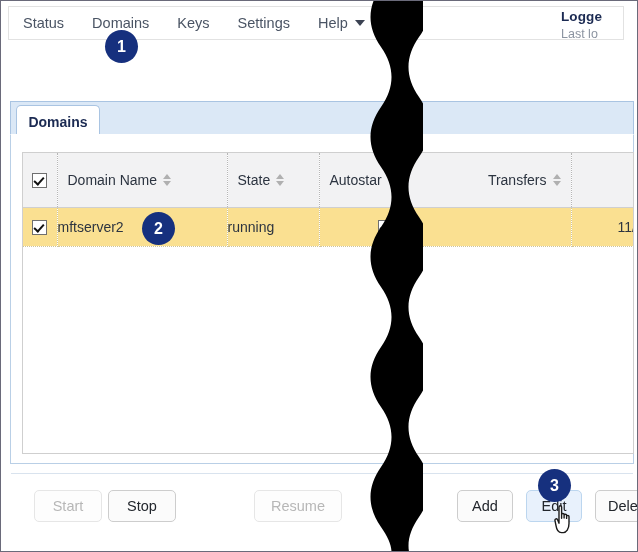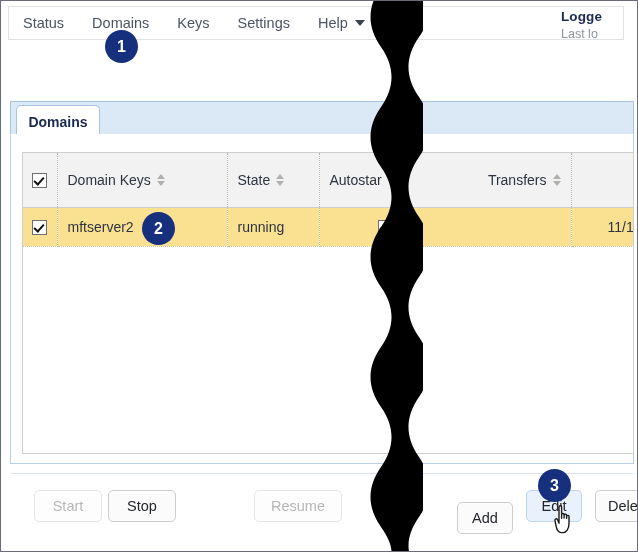--- a/index.html
+++ b/index.html
@@ -147,21 +147,21 @@
     width: 34px;
     padding: 0;
     text-align: center;
   }
   table.dg th.right { text-align: right; }
   table.dg td {
     border-right: 1px dotted #cfc59a;
     height: 38px;
     font-size: 14px;
     color: #2c3440;
-    padding: 0 10px;
+    padding: 0 0;
     vertical-align: middle;
     white-space: nowrap;
     overflow: hidden;
   }
   tr.row-selected td {
     background: #fae091;
     border-bottom: 1px dotted #cfc59a;
   }
   td.state { color: #2e8b2e; }
 
@@ -224,21 +224,21 @@
     overflow: hidden;
     text-align: center;
   }
   .btn.disabled { color: #b7b7b7; background: #fdfdfd; border-color: #e6e6e6; cursor: default; }
   .btn.hover { background: #e8f1fc; border-color: #bcd6ef; }
 
   .btn-start  { left: 33px;  width: 68px; }
   .btn-stop   { left: 107px;  width: 68px; }
   .btn-pause  { left: 170px; width: 78px; }
   .btn-resume { left: 253px; width: 88px; }
-  .btn-add    { left: 456px; width: 56px; margin-top: 12px; }
+  .btn-add    { left: 456px; width: 56px; }
   .btn-edit   { left: 525px; width: 56px; }
   .btn-delete { left: 594px; width: 56px; }
 
   
   .footline {
     position: absolute;
     left: 10px; top: 472px;
     width: 622px; height: 1px;
     background: #d9e3ee;
   }
@@ -315,21 +315,21 @@
         <col style="width:88px">
         <col style="width:164px">
         <col style="width:120px">
       </colgroup>
       <thead>
         <tr>
           <th class="ck">
             <span class="cbox checked"></span>
           </th>
           <th>
-            <span>Domain Keys</span><span class="sortarrows"><i class="up"></i><i class="dn"></i></span>
+            <span>Domain Name</span><span class="sortarrows"><i class="up"></i><i class="dn"></i></span>
           </th>
           <th>
             <span>State</span><span class="sortarrows"><i class="up"></i><i class="dn"></i></span>
           </th>
           <th>
             <span>Autostar</span>
           </th>
           <th class="right">
             <span>Transfers</span><span class="sortarrows"><i class="up"></i><i class="dn"></i></span>
           </th>

